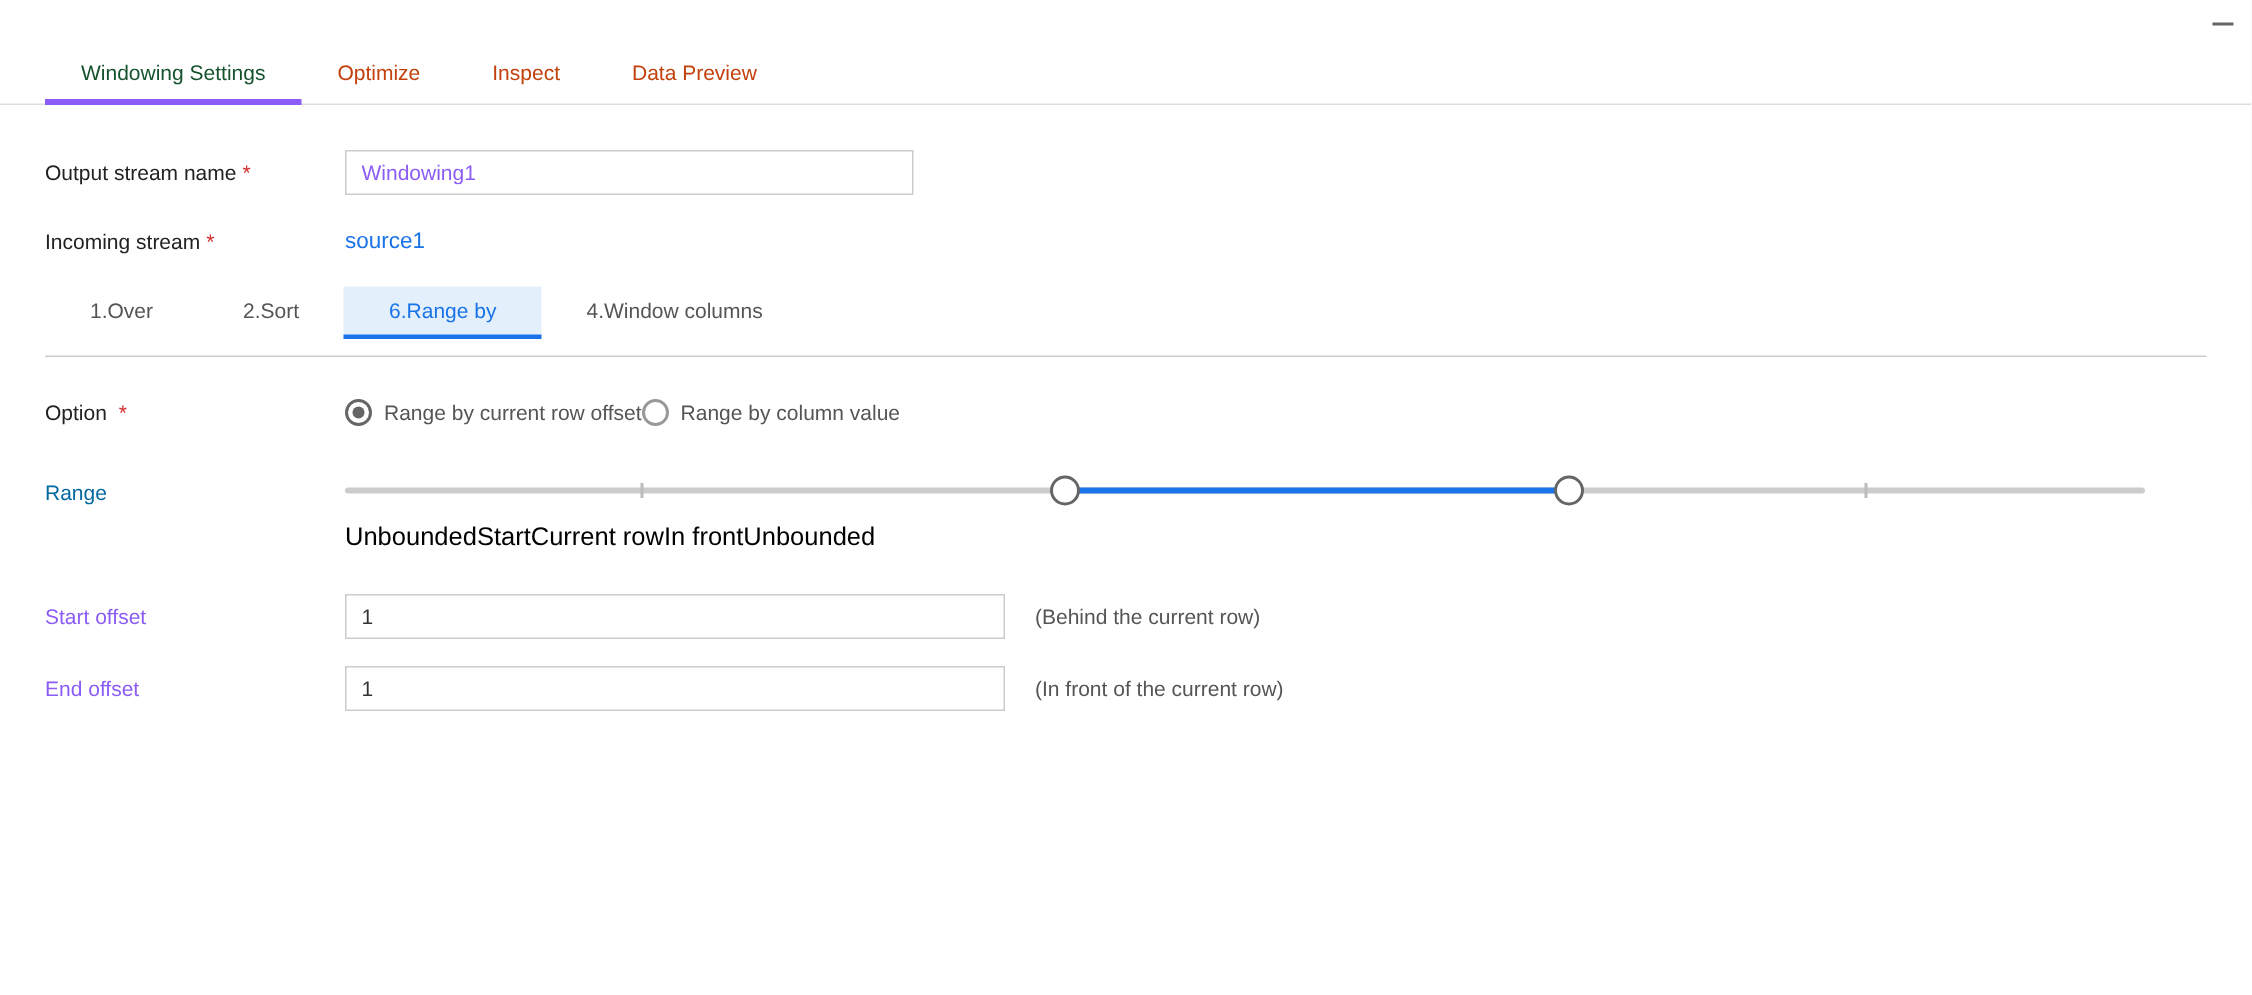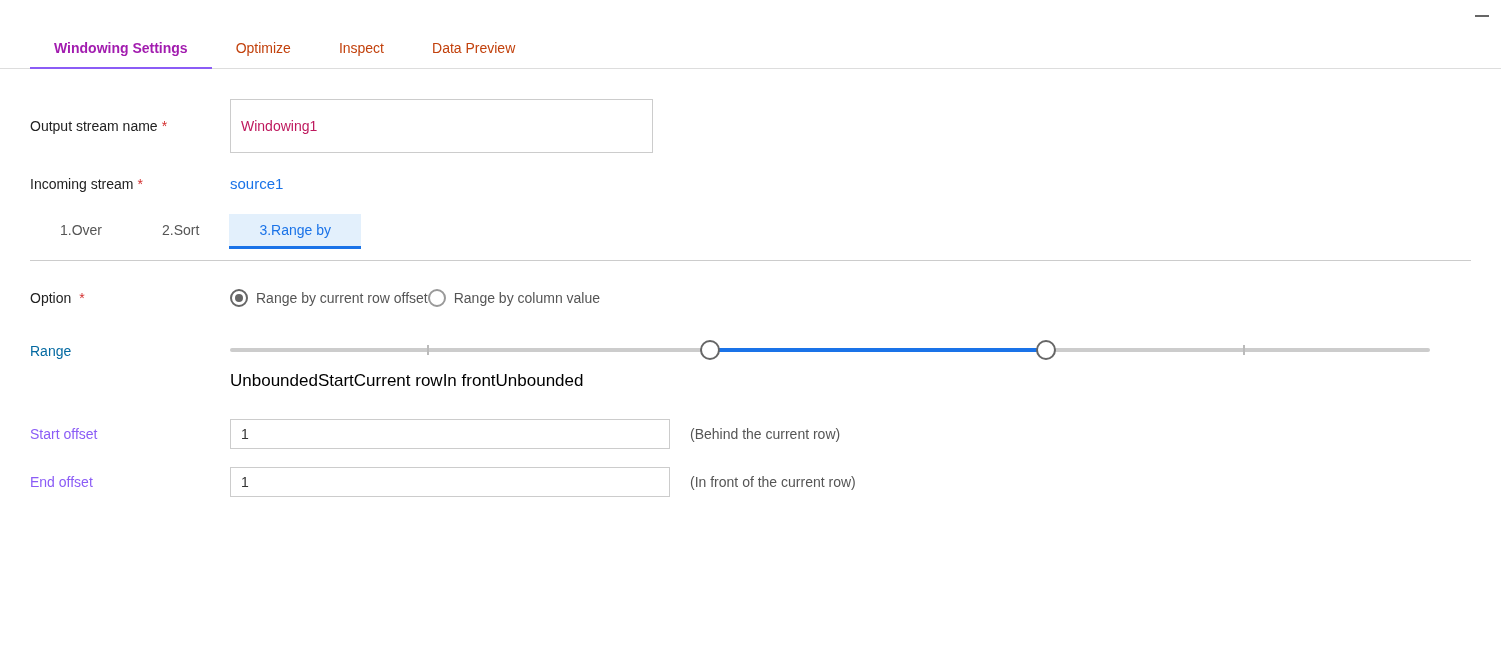--- a/index.html
+++ b/index.html
@@ -37,23 +37,23 @@
     }
     .tab {
       padding: 12px 24px 10px;
       cursor: pointer;
       font-size: 14px;
       color: #c2410c;
       border-bottom: 3px solid transparent;
       margin-bottom: -1px;
     }
     .tab.active {
-      color: #a21caf;
-      border-bottom: 2px solid #8b5cf6;
-      font-weight: 700;
+      color: #14532d;
+      border-bottom: 4px solid #8b5cf6;
+      font-weight: 400;
     }
     
     .content {
       padding: 30px 30px 30px;
     }
     .form-row {
       display: flex;
       align-items: center;
       margin-bottom: 22px;
     }
@@ -61,25 +61,25 @@
       font-size: 14px;
       color: #222;
       min-width: 200px;
     }
     .required-star {
       color: #d32f2f;
       margin-left: 4px;
     }
     .form-input {
       border: 1px solid #ccc;
-      padding: 18px 10px;
-      font-size: 14px;
-      width: 423px;
+      padding: 6px 10px;
+      font-size: 14px;
+      width: 379px;
       outline: none;
-      color: #be185d;
+      color: #8b5cf6;
     }
     .stream-link {
       color: #1a73e8;
       font-size: 15px;
       text-decoration: none;
       cursor: pointer;
     }
     
     .sub-tabs {
       display: flex;
@@ -263,21 +263,22 @@
     <div class="form-row">
       <div class="form-label">
         <span>Incoming stream</span><span class="required-star">*</span>
       </div>
       <a class="stream-link">source1</a>
     </div>
 
     <div class="sub-tabs">
       <div class="sub-tab">1.Over</div>
       <div class="sub-tab">2.Sort</div>
-      <div class="sub-tab active">3.Range by</div>
+      <div class="sub-tab active">6.Range by</div>
+      <div class="sub-tab">4.Window columns</div>
     </div>
 
     <div class="option-row">
       <div class="option-label">
         <span>Option</span><span class="required-star"> *</span>
       </div>
       <div class="radio-group">
         <div class="radio-item">
           <div class="radio-circle selected">
           </div>

